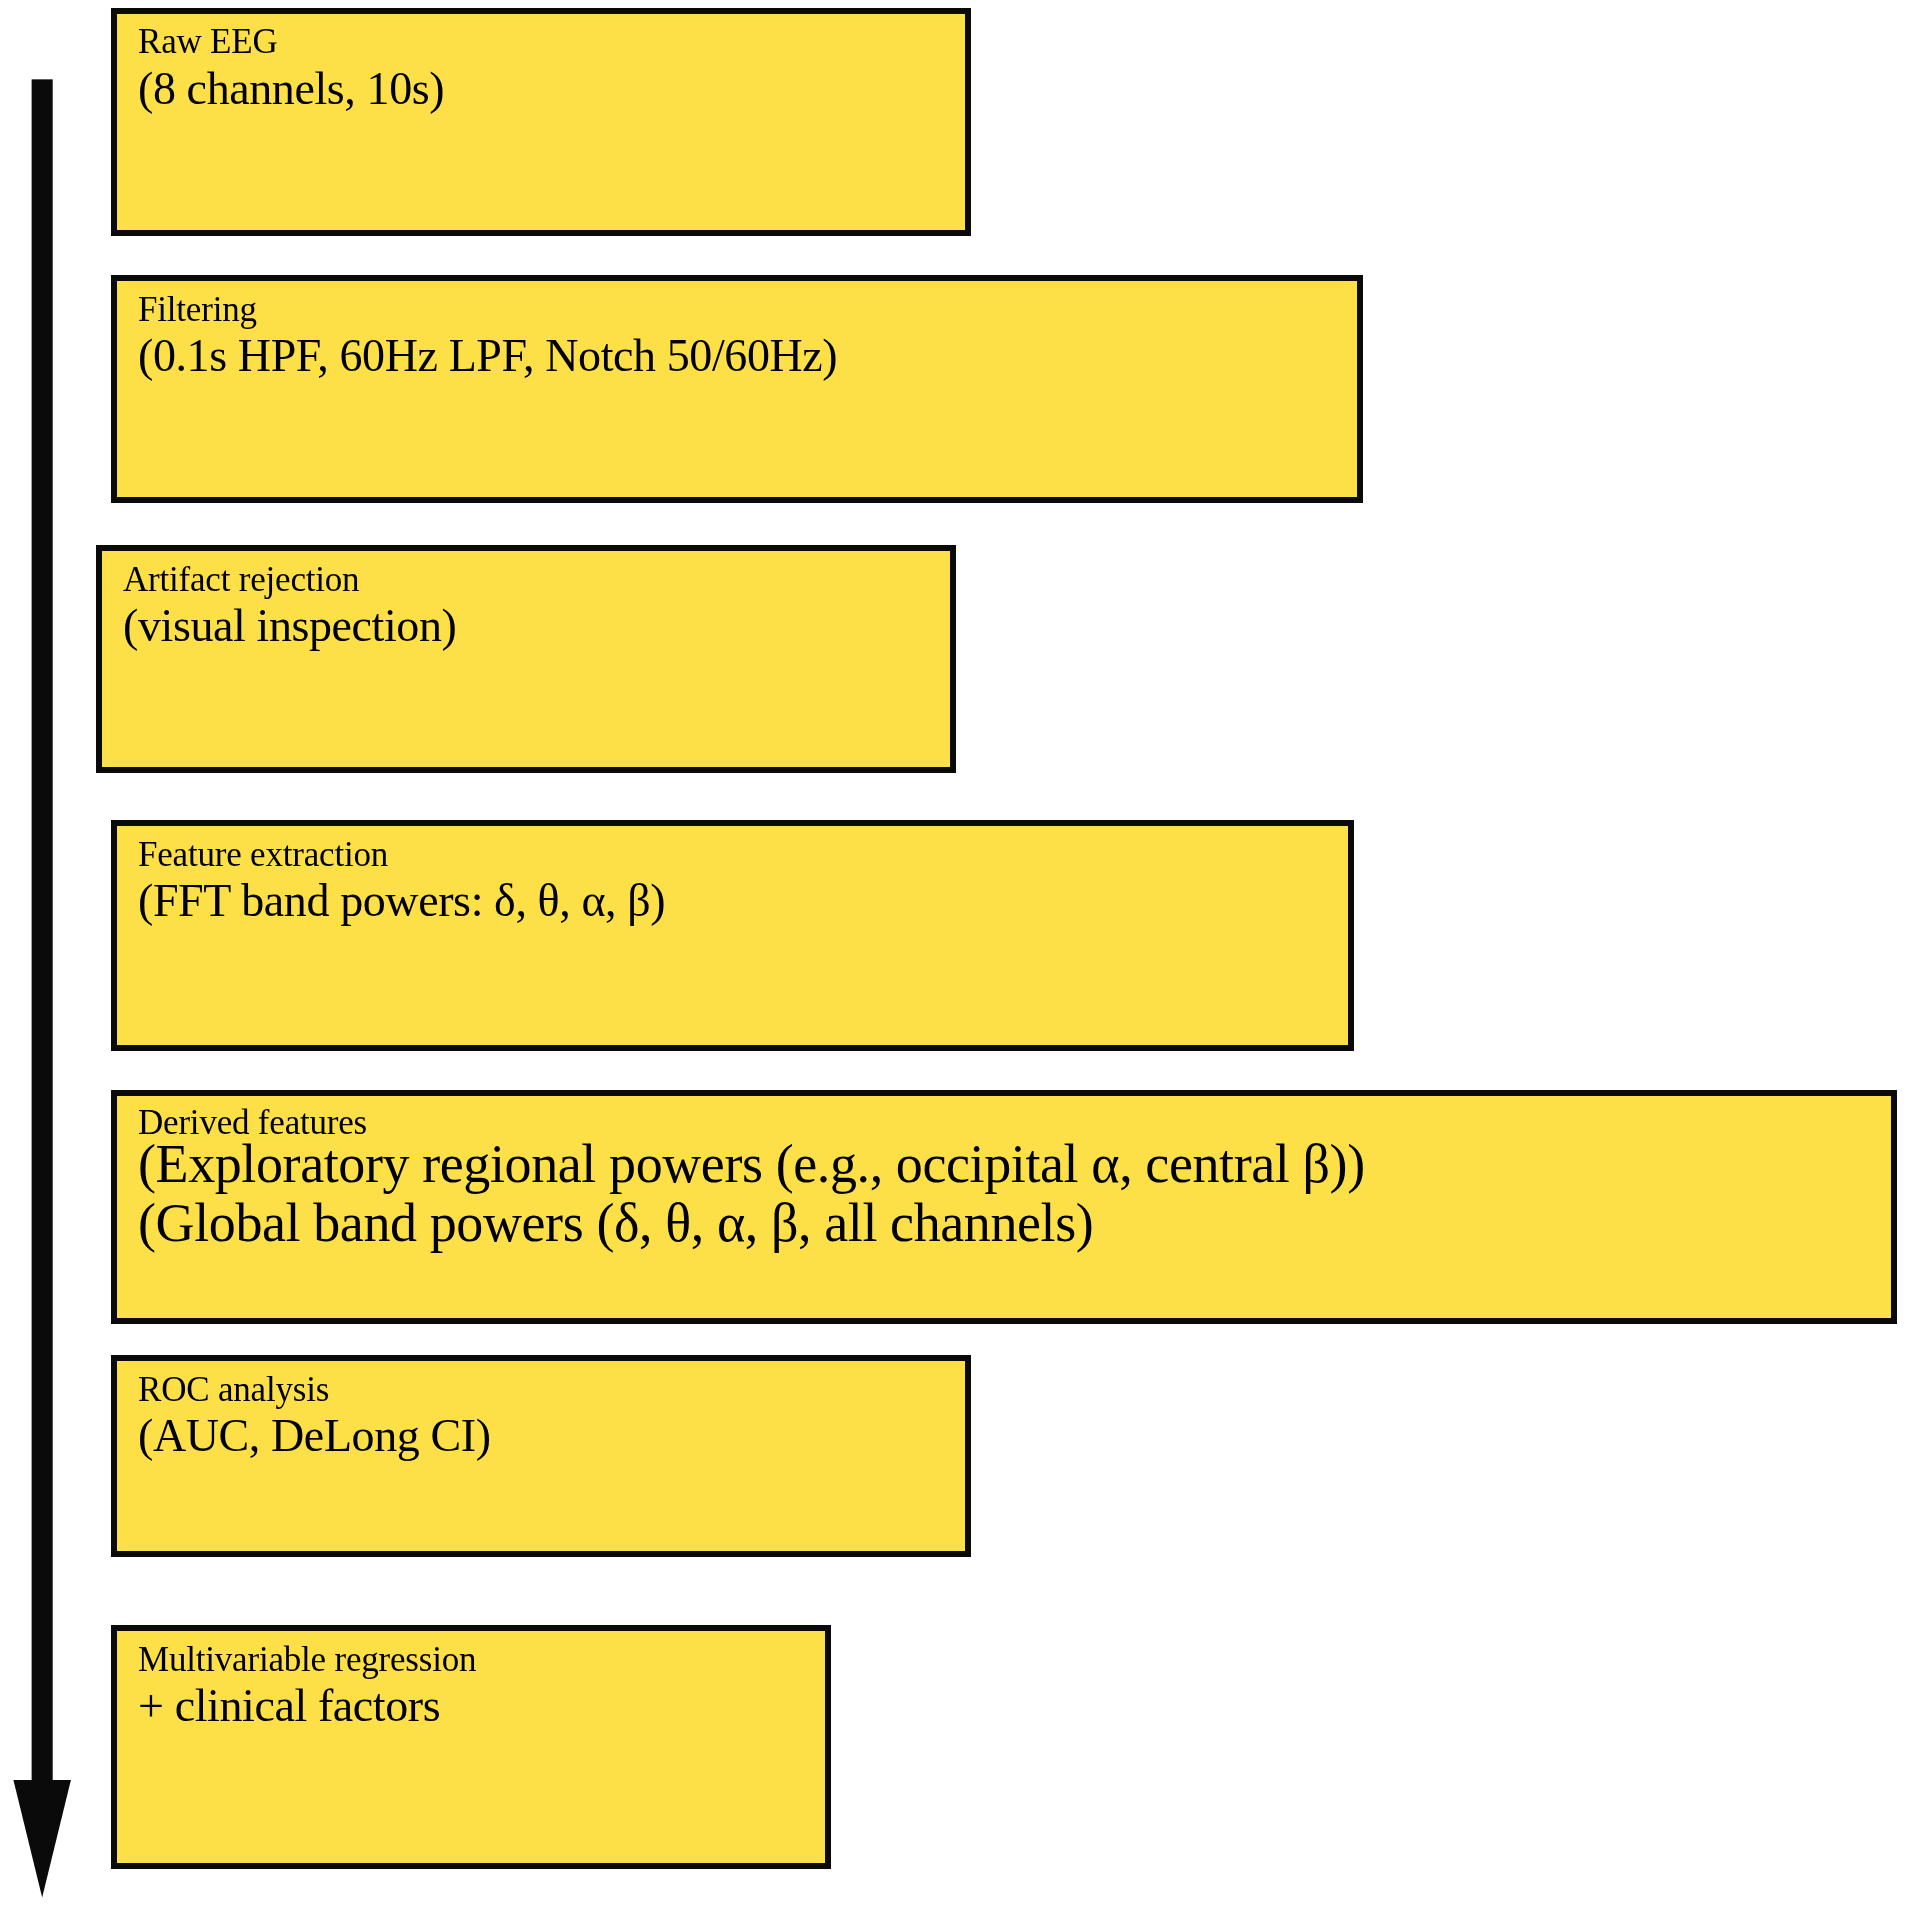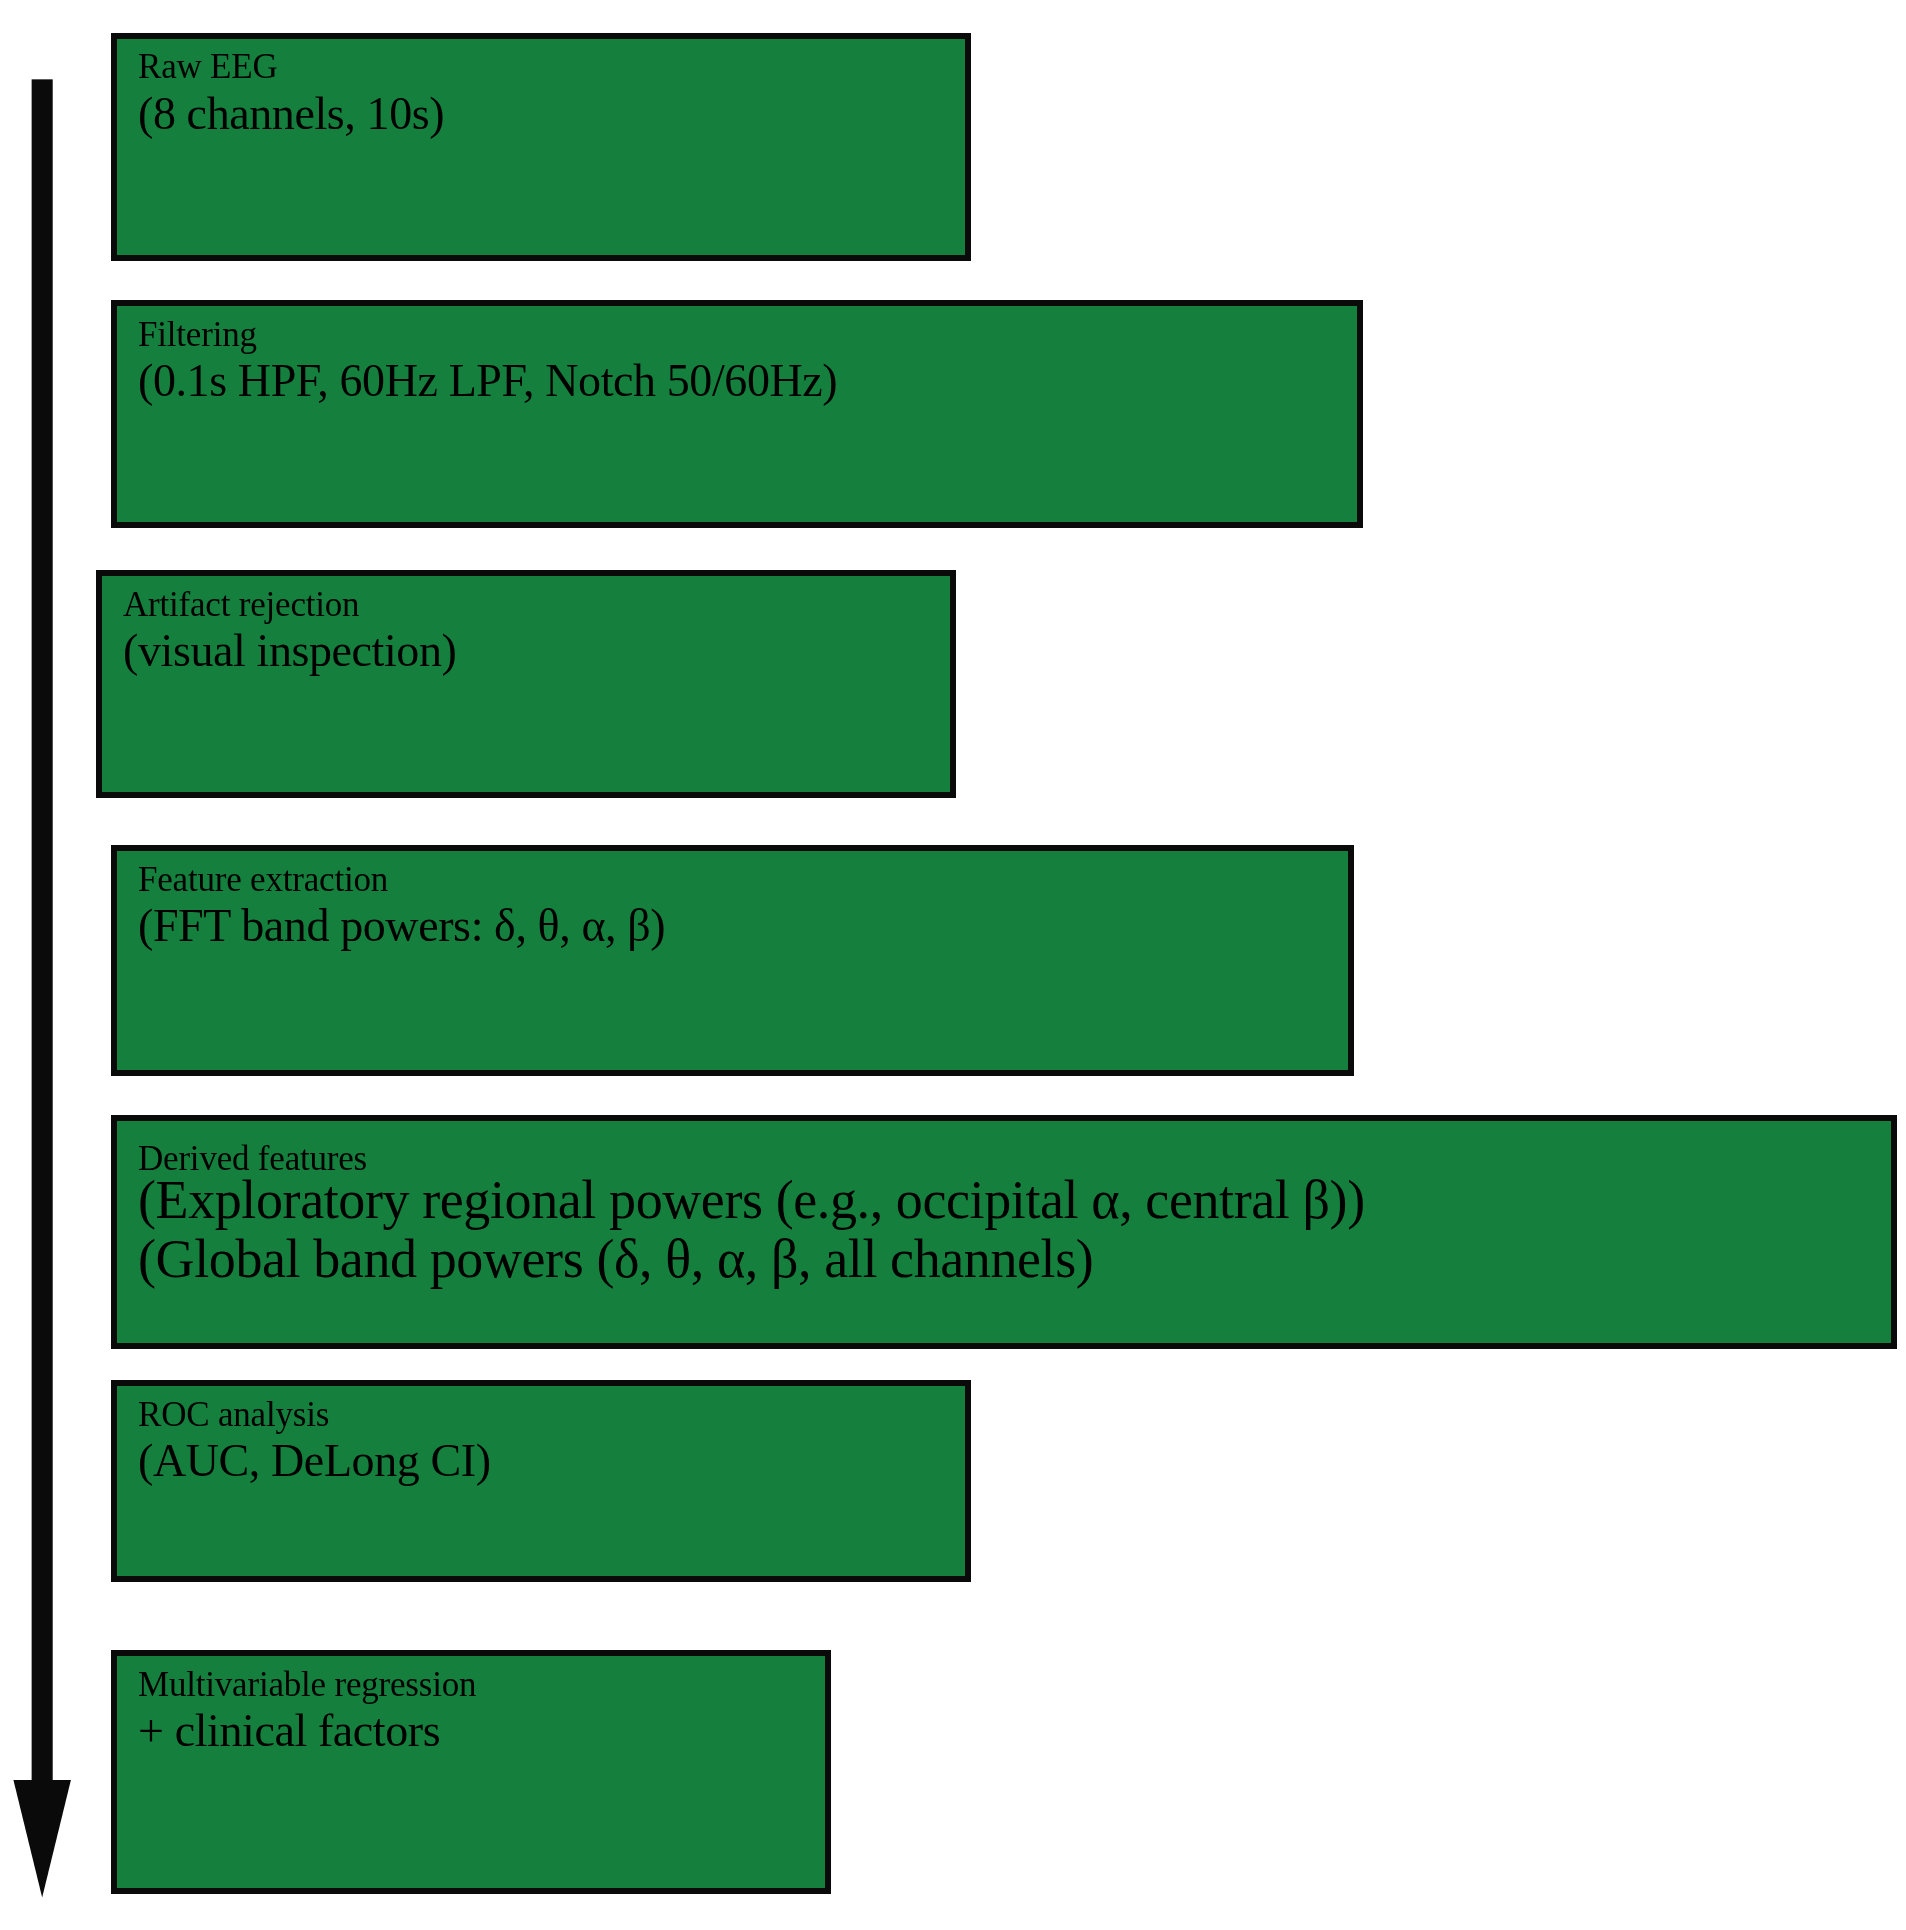--- a/index.html
+++ b/index.html
@@ -23,25 +23,24 @@
     top: 0;
     width: 115px;
     height: 1931px;
     pointer-events: none;
   }
 
   
   .flow-box {
     position: absolute;
     box-sizing: border-box;
-    background: #15803d;
+    background: #fde047;
     border: 6.7px solid #0a0a0a;
     display: block;
     padding: 9.6px 0 0 21px;
-    margin-top: 25px;
   }
   .box-label {
     font-size: 35px;
     line-height: 1.08;
     color: #000000;
     font-family: "Liberation Serif", "DejaVu Serif", serif;
     letter-spacing: -0.2px;
     white-space: nowrap;
   }
   .box-detail {
@@ -60,21 +59,21 @@
   
   #box-raw-eeg        { left: 111px; top: 7.6px;    width: 860px;  height: 228px; }
   #box-filtering      { left: 111px; top: 275px;  width: 1252px; height: 228px; }
   #box-artifact       { left: 96px; top: 545px;  width: 860px;  height: 228px; }
   #box-feature        { left: 111px; top: 820px;  width: 1243px; height: 231px; }
   #box-derived        { left: 111px; top: 1090px; width: 1786px; height: 234px; }
   #box-roc            { left: 111px; top: 1355px; width: 860px;  height: 202px; }
   #box-regression     { left: 111px; top: 1625px; width: 720px;  height: 244px; }
 
   
-  #box-derived { padding-top: 19px; }
+  #box-derived { padding-top: 8px; }
   #box-derived .box-detail { font-size: 54px; line-height: 1.06; }
 </style>
 </head>
 <body>
 
 <div id="canvas">
 
   <svg id="flow-arrow" viewBox="0 0 120 2020" preserveAspectRatio="none" aria-hidden="true">
     <rect x="33" y="83" width="22" height="1800" fill="#0a0a0a"></rect>
     <polygon points="14,1862 74,1862 44,1985" fill="#0a0a0a"></polygon>

